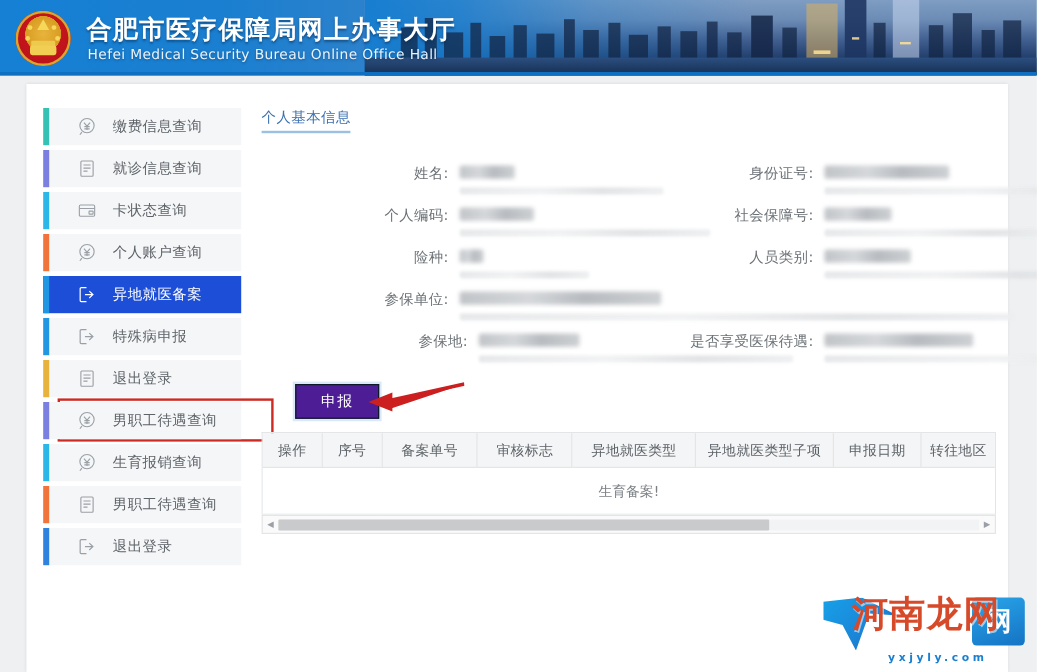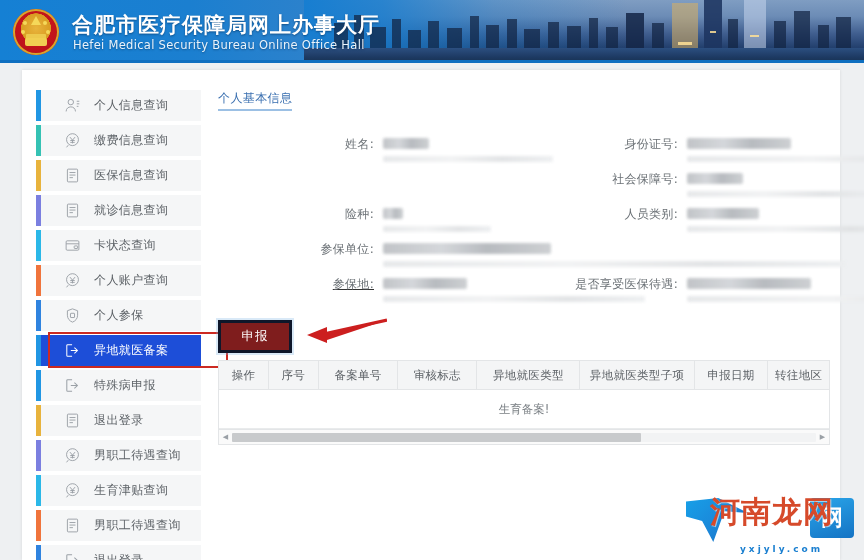--- a/index.html
+++ b/index.html
@@ -107,23 +107,24 @@
   .blur2{
     display:block;height:6px;margin-top:6px;border-radius:2px;
     background:linear-gradient(90deg,#e4e6e8,#f0f1f2 40%,#dfe1e3 70%,#eceef0 100%);
     filter:blur(1.4px);opacity:.9;
   }
 
   
   .btn-row{position:relative;margin-top:14px;height:30px;}
   .btn-apply{
     display:inline-flex;align-items:center;justify-content:center;
-    width:68px;height:27px;background:#7f1d1d;color:#fff;font-size:12.5px;
-    border:3px solid #0f172a;cursor:pointer;letter-spacing:1px;
+    width:68px;height:27px;background:#4c1d95;color:#fff;font-size:12.5px;
+    border:1px solid #0f172a;cursor:pointer;letter-spacing:1px;
     box-shadow:0 0 0 2px rgba(120,175,225,.28);
+    margin-left:28px;
   }
   .arrow{position:absolute;left:77px;top:-2px;width:92px;height:28px;}
 
   
   .tbl-wrap{margin-top:10px;border:1px solid #e3e5e7;border-bottom:none;}
   table.grid{width:100%;border-collapse:collapse;table-layout:fixed;}
   table.grid th{
     background:#f4f5f6;font-weight:normal;font-size:11.5px;color:#5d6267;
     height:26px;border-right:1px solid #e3e5e7;border-bottom:1px solid #e3e5e7;
     letter-spacing:.3px;
@@ -211,52 +212,31 @@
     </div>
     <div class="title-cn">合肥市医疗保障局网上办事大厅</div>
     <div class="title-en">Hefei Medical Security Bureau Online Office Hall</div>
     <div class="hdr-strip"></div>
   </div>
 
   <div class="card">
 
     <div class="sidebar" id="sidebar">
         <div class="menu-item">
-          <span class="bar" style="background:#2196e3"></span>
-          <span class="mi-icon">
-            <svg width="17" height="17" viewBox="0 0 20 20" fill="none" stroke="currentColor" stroke-width="1.1">
-              <circle cx="8" cy="6" r="3.2"></circle>
-              <path d="M2.5 17c0-3.3 2.5-5.4 5.5-5.4s5.5 2.1 5.5 5.4"></path>
-              <path d="M15 5h3M15 8h3M15 11h2"></path>
-            </svg>
-          </span>
-          <span class="mi-label">个人信息查询</span>
-        </div>
-        <div class="menu-item">
           <span class="bar" style="background:#35c2b4"></span>
           <span class="mi-icon">
             <svg width="17" height="17" viewBox="0 0 20 20" fill="none" stroke="currentColor" stroke-width="1.1">
               <circle cx="10" cy="9" r="7"></circle>
               <path d="M7 6l3 3.6L13 6M7.4 10h5.2M7.4 12.2h5.2M10 9.6v3.8"></path>
               <path d="M5 15.5l-2 2.5"></path>
             </svg>
           </span>
           <span class="mi-label">缴费信息查询</span>
         </div>
         <div class="menu-item">
-          <span class="bar" style="background:#e8b33d"></span>
-          <span class="mi-icon">
-            <svg width="17" height="17" viewBox="0 0 20 20" fill="none" stroke="currentColor" stroke-width="1.1">
-              <rect x="4" y="2.5" width="12" height="15" rx="1"></rect>
-              <path d="M6.5 6.5h7M6.5 9.5h7M6.5 12.5h4"></path>
-            </svg>
-          </span>
-          <span class="mi-label">医保信息查询</span>
-        </div>
-        <div class="menu-item">
           <span class="bar" style="background:#7b7fe0"></span>
           <span class="mi-icon">
             <svg width="17" height="17" viewBox="0 0 20 20" fill="none" stroke="currentColor" stroke-width="1.1">
               <rect x="4" y="2.5" width="12" height="15" rx="1"></rect>
               <path d="M6.5 6.5h7M6.5 9.5h7M6.5 12.5h4"></path>
             </svg>
           </span>
           <span class="mi-label">就诊信息查询</span>
         </div>
         <div class="menu-item">
@@ -274,30 +254,20 @@
           <span class="bar" style="background:#f0743c"></span>
           <span class="mi-icon">
             <svg width="17" height="17" viewBox="0 0 20 20" fill="none" stroke="currentColor" stroke-width="1.1">
               <circle cx="10" cy="9" r="7"></circle>
               <path d="M7 6l3 3.6L13 6M7.4 10h5.2M7.4 12.2h5.2M10 9.6v3.8"></path>
               <path d="M5 15.5l-2 2.5"></path>
             </svg>
           </span>
           <span class="mi-label">个人账户查询</span>
         </div>
-        <div class="menu-item">
-          <span class="bar" style="background:#2f83df"></span>
-          <span class="mi-icon">
-            <svg width="17" height="17" viewBox="0 0 20 20" fill="none" stroke="currentColor" stroke-width="1.1">
-              <path d="M10 2.2l6 2.2v5.3c0 4-2.6 6.8-6 8.1-3.4-1.3-6-4.1-6-8.1V4.4z"></path>
-              <rect x="7.6" y="7.4" width="4.8" height="5" rx=".6"></rect>
-            </svg>
-          </span>
-          <span class="mi-label">个人参保</span>
-        </div>
         <div class="menu-item active">
           <span class="bar" style="background:#2196e3"></span>
           <span class="mi-icon">
             <svg width="17" height="17" viewBox="0 0 20 20" fill="none" stroke="currentColor" stroke-width="1.2">
               <path d="M9.5 3.2H4.3a1 1 0 00-1 1v11.6a1 1 0 001 1h5.2"></path>
               <path d="M12.2 6.6L15.8 10l-3.6 3.4M8 10h7.6"></path>
             </svg>
           </span>
           <span class="mi-label">异地就医备案</span>
         </div>
@@ -335,21 +305,21 @@
         </div>
         <div class="menu-item">
           <span class="bar" style="background:#2bb8e8"></span>
           <span class="mi-icon">
             <svg width="17" height="17" viewBox="0 0 20 20" fill="none" stroke="currentColor" stroke-width="1.1">
               <circle cx="10" cy="9" r="7"></circle>
               <path d="M7 6l3 3.6L13 6M7.4 10h5.2M7.4 12.2h5.2M10 9.6v3.8"></path>
               <path d="M5 15.5l-2 2.5"></path>
             </svg>
           </span>
-          <span class="mi-label">生育津贴查询</span>
+          <span class="mi-label">生育报销查询</span>
         </div>
         <div class="menu-item">
           <span class="bar" style="background:#f0743c"></span>
           <span class="mi-icon">
             <svg width="17" height="17" viewBox="0 0 20 20" fill="none" stroke="currentColor" stroke-width="1.1">
               <rect x="4" y="2.5" width="12" height="15" rx="1"></rect>
               <path d="M6.5 6.5h7M6.5 9.5h7M6.5 12.5h4"></path>
             </svg>
           </span>
           <span class="mi-label">男职工待遇查询</span>
@@ -368,29 +338,33 @@
 
     <div class="content">
 
       <div class="sect-title">个人基本信息</div>
 
       <div class="form" id="form-area">
           <div class="frow" style="left: 60px; top: 8px;">
             <span class="flabel" style="width:96px">姓名:</span>
             <span class="fvalue"><span class="blur" style="width:46px"></span><span class="blur2" style="width:170px"></span></span>
           </div>
+          <div class="frow" style="left: 60px; top: 43px;">
+            <span class="flabel" style="width:96px">个人编码:</span>
+            <span class="fvalue"><span class="blur" style="width:62px"></span><span class="blur2" style="width:209px"></span></span>
+          </div>
           <div class="frow" style="left: 60px; top: 78px;">
             <span class="flabel" style="width:96px">险种:</span>
             <span class="fvalue"><span class="blur" style="width:20px"></span><span class="blur2" style="width:108px"></span></span>
           </div>
           <div class="frow" style="left: 60px; top: 113px;">
             <span class="flabel" style="width:96px">参保单位:</span>
             <span class="fvalue"><span class="blur" style="width:168px"></span><span class="blur2" style="width:463px"></span></span>
           </div>
-          <div class="frow" style="left: 60px; top: 148px; text-decoration: underline;">
+          <div class="frow" style="left: 76px; top: 148px;">
             <span class="flabel" style="width:96px">参保地:</span>
             <span class="fvalue"><span class="blur" style="width:84px"></span><span class="blur2" style="width:262px"></span></span>
           </div>
           <div class="frow" style="left: 352px; top: 8px;">
             <span class="flabel" style="width:108px">身份证号:</span>
             <span class="fvalue"><span class="blur" style="width:104px"></span><span class="blur2" style="width:310px"></span></span>
           </div>
           <div class="frow" style="left: 352px; top: 43px;">
             <span class="flabel" style="width:108px">社会保障号:</span>
             <span class="fvalue"><span class="blur" style="width:56px"></span><span class="blur2" style="width:194px"></span></span>

